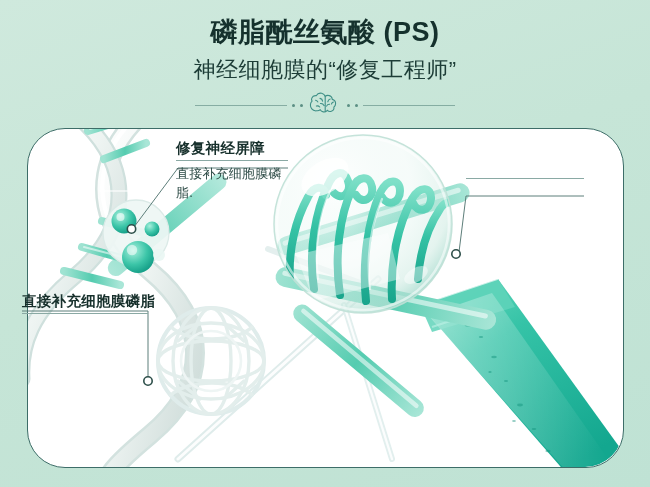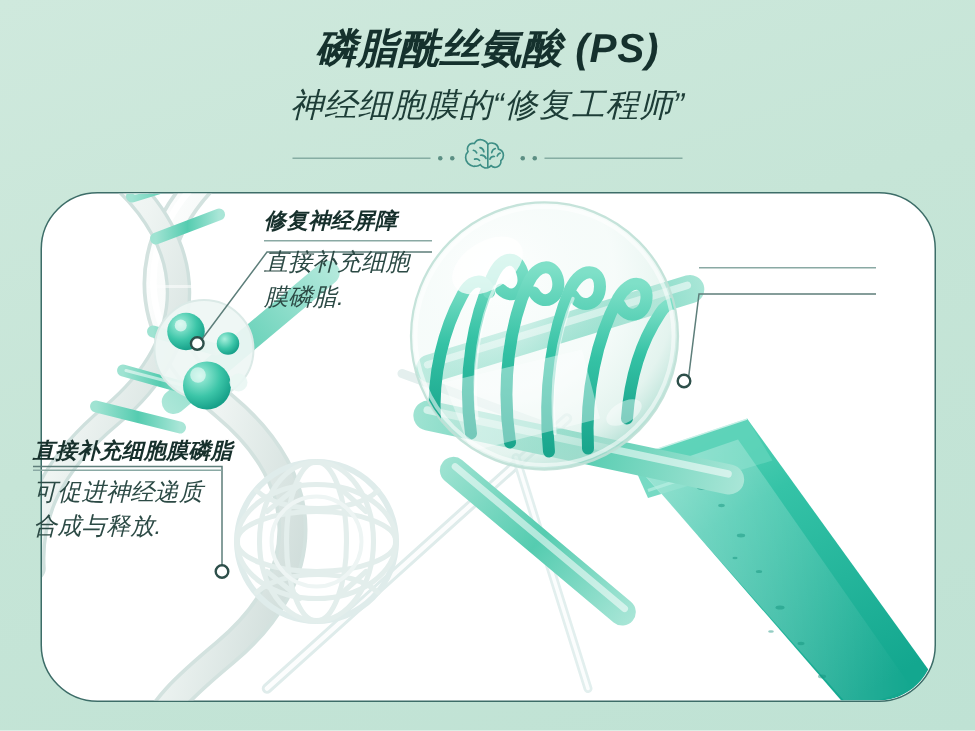--- a/index.html
+++ b/index.html
@@ -4,21 +4,20 @@
 <style>
   html,body{margin:0;padding:0;}
   body{
     width:650px;height:487px;overflow:hidden;
     font-family:"Liberation Sans","DejaVu Sans",sans-serif;
     background:#c9e7da;
   }
   .poster{
     position:relative;width:650px;height:487px;
     background:linear-gradient(160deg,#cfe9dd 0%,#c6e5d7 45%,#bfe2d4 100%);
-    font-style:italic;
   }
 
   
   .header{position:absolute;left:0;top:0;width:650px;text-align:center;}
   .title{
     margin:0;padding-top:18px;
     font-size:27px;font-weight:bold;letter-spacing:.5px;
     color:#15312d;line-height:1.1;
   }
   .subtitle{
@@ -47,21 +46,21 @@
 
   
   .callout{position:absolute;}
   .callout h3{
     margin:0 0 3px 0;
     font-size:14.5px;font-weight:bold;letter-spacing:.3px;
     color:#17302c;line-height:1.25;white-space:nowrap;
   }
   .callout .rule{height:1px;background:#8aa9a4;margin-bottom:4px;}
   .callout p{
-    margin:0;font-size:16px;font-weight:normal;
+    margin:0;font-size:13px;font-weight:normal;
     color:#2c4a45;line-height:1.42;letter-spacing:.2px;
   }
 
   .callout-repair{left:176px;top:139px;width:112px;}
   .callout-repair .rule{width:112px;}
 
   .callout-anti{left:466px;top:178px;width:118px;}
   .callout-anti .rule{width:118px;}
 
   .callout-boost{left:22px;top:292px;width:126px;}
@@ -281,16 +280,15 @@
     <p>直接补充细胞膜磷脂.</p>
   </div>
 
   <div class="callout callout-anti">
     <div class="rule"></div>
   </div>
 
   <div class="callout callout-boost">
     <h3>直接补充细胞膜磷脂</h3>
     <div class="rule"></div>
-    <p>可促进神经递质合成与释放.</p>
   </div>
 
 </div>
 
 </body></html>

